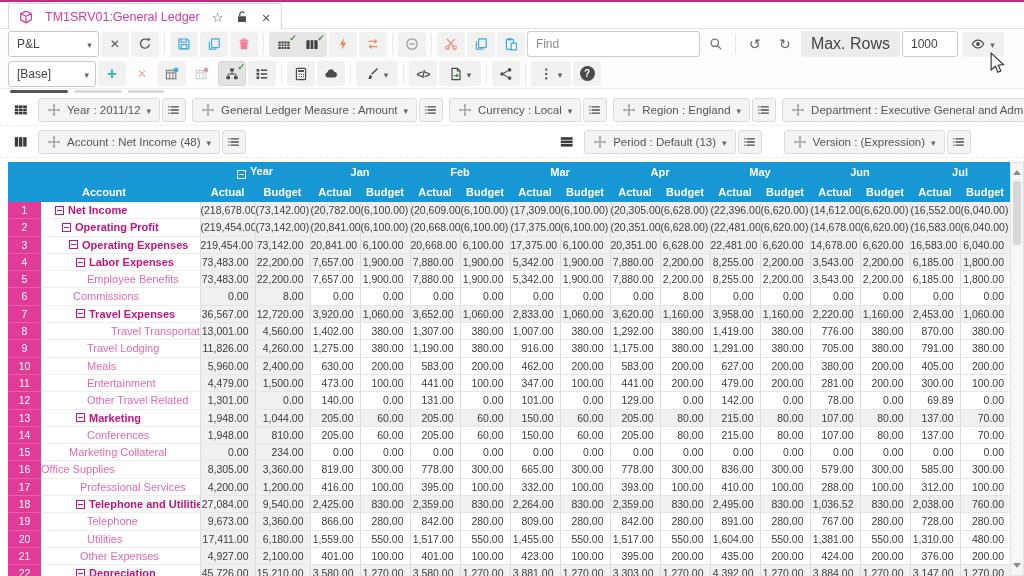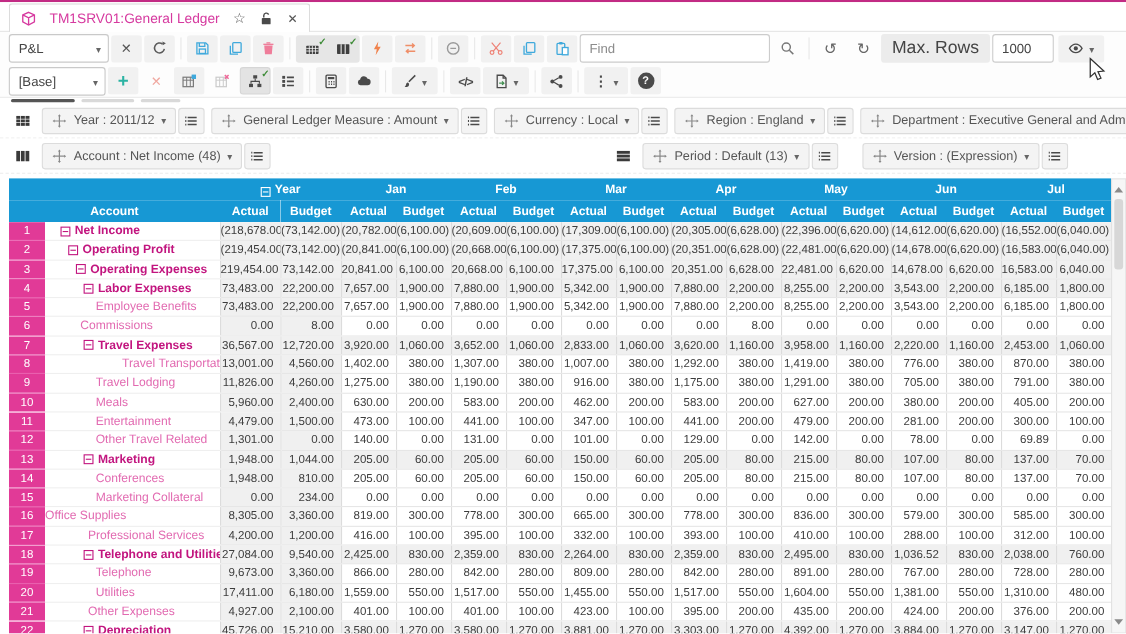--- a/index.html
+++ b/index.html
@@ -962,21 +962,21 @@
             <td class="v">215.00</td>
             <td class="v">80.00</td>
             <td class="v">107.00</td>
             <td class="v">80.00</td>
             <td class="v">137.00</td>
             <td class="v">70.00</td>
           </tr>
           <tr>
             <td class="rn">15</td>
             <td class="an">
-              <span class="inner" style="padding-left:46px">
+              <span class="inner" style="padding-left:28px">
                 <span>Marketing Collateral</span>
               </span>
             </td>
             <td class="v g">0.00</td>
             <td class="v g">234.00</td>
             <td class="v">0.00</td>
             <td class="v">0.00</td>
             <td class="v">0.00</td>
             <td class="v">0.00</td>
             <td class="v">0.00</td>

